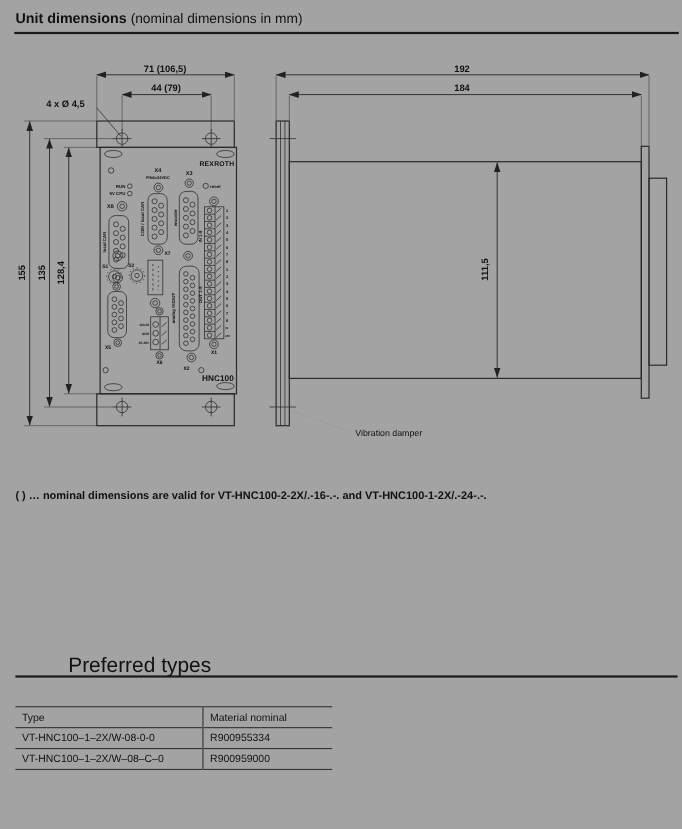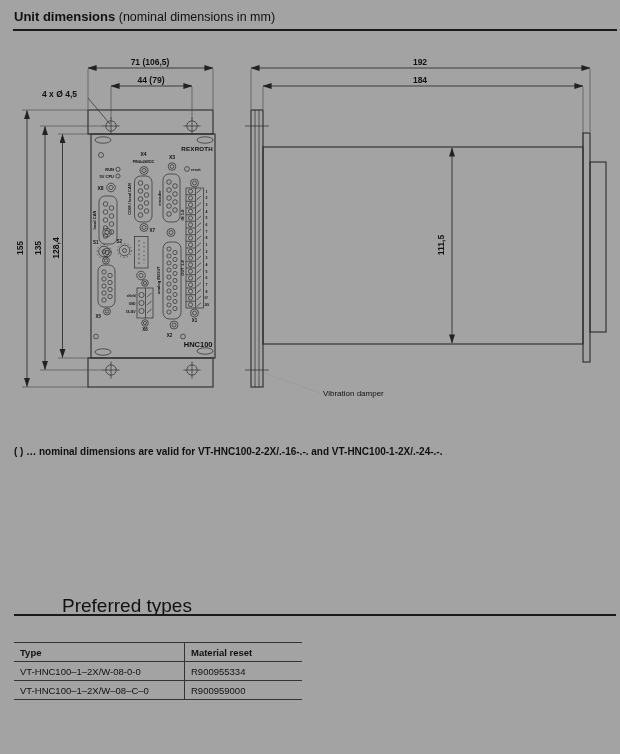--- a/index.html
+++ b/index.html
@@ -8,21 +8,21 @@
   .h1{position:absolute;left:14px;top:9px;font-size:13px;font-weight:bold;white-space:nowrap;}
   .h1 .sub{font-weight:normal;font-size:12.5px;}
   .rule1{position:absolute;left:13px;top:29px;width:604px;height:2px;background:#1a1a1a;}
   .dwg{position:absolute;left:0;top:55px;}
   .note{position:absolute;left:14px;top:446px;width:560px;font-size:10px;font-weight:bold;}
   .h2{position:absolute;left:14px;top:595px;font-size:19px;font-weight:normal;margin-left:48px;}
   .rule2{position:absolute;left:14px;top:614px;width:602px;height:1.5px;background:#1a1a1a;}
   table.pt{position:absolute;left:14px;top:642px;border-collapse:collapse;
            border-top:1.5px solid #333;font-size:9.5px;}
   table.pt th,table.pt td{text-align:left;padding:3.5px 6px;white-space:nowrap;}
-  table.pt th{font-weight:bold;}
+  table.pt th{font-weight:normal;}
   table.pt tr{border-bottom:1.2px solid #333;}
   table.pt th:first-child,table.pt td:first-child{width:158px;border-right:1.2px solid #333;}
   table.pt th:last-child,table.pt td:last-child{width:105px;}
   
   .ol{stroke:#2b2b2b;fill:none;stroke-width:1.1;}
   .thin{stroke:#2b2b2b;fill:none;stroke-width:0.7;}
   .dim{stroke:#222;fill:none;stroke-width:0.8;}
   .ext{stroke:#444;fill:none;stroke-width:0.6;}
   .lead{stroke:#999;fill:none;stroke-width:0.7;}
   .dimt{font-family:"Liberation Sans",sans-serif;font-size:8.5px;font-weight:bold;fill:#111;}
@@ -388,21 +388,21 @@
 
   <div class="note">( ) … nominal dimensions are valid for VT-HNC100-2-2X/.-16-.-. and VT-HNC100-1-2X/.-24-.-.</div>
 
   <div class="h2">Preferred types</div>
   <div class="rule2"></div>
 
   <table class="pt">
     <thead>
       <tr>
         <th>Type</th>
-        <th>Material reset</th>
+        <th>Material nominal</th>
       </tr>
     </thead>
     <tbody>
       <tr>
         <td>VT-HNC100–1–2X/W-08-0-0</td>
         <td>R900955334</td>
       </tr>
       <tr>
         <td>VT-HNC100–1–2X/W–08–C–0</td>
         <td>R900959000</td>

